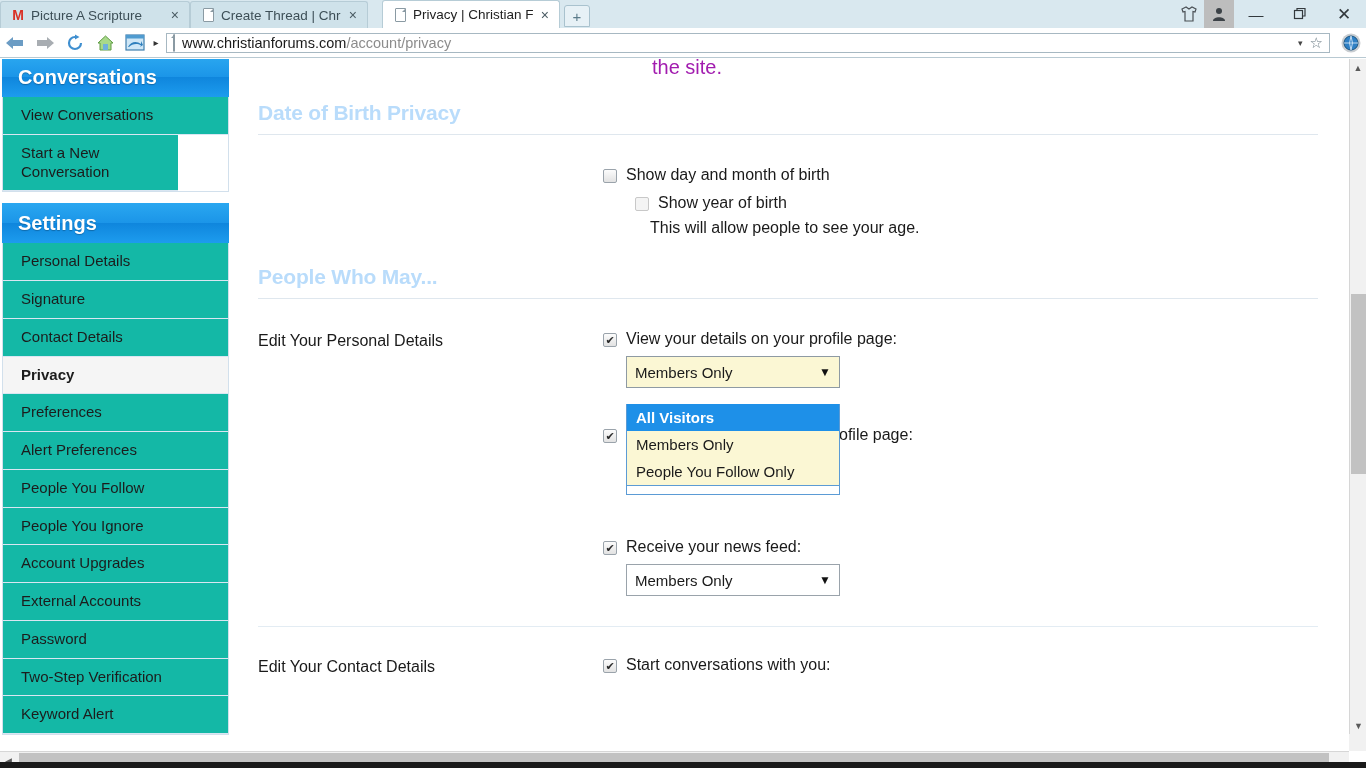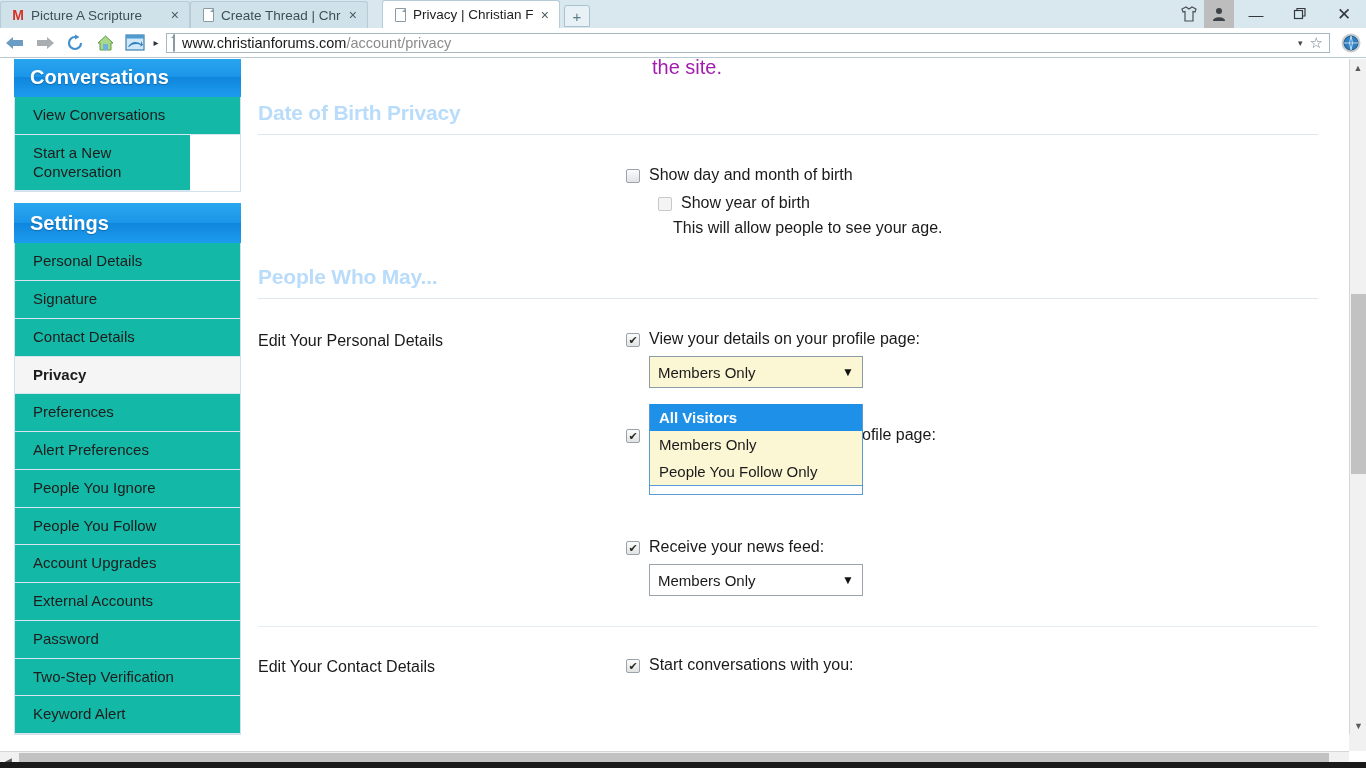--- a/index.html
+++ b/index.html
@@ -79,21 +79,21 @@
     position:absolute; top:59px; left:0; width:1366px; height:709px;
     background:#fff; overflow:hidden;
   }
   .page {
     position:absolute; top:0; left:0; width:1350px; height:691px;
     background:#fff;
   }
 
   
   .sidebar {
-    position:absolute; left:14px; top:-2px; width:227px;
+    position:absolute; left:2px; top:-2px; width:227px;
   }
   .side-head {
     height:40px; display:flex; align-items:center; padding-left:16px;
     background: linear-gradient(to bottom, #2aa7f0 0%, #1b95e8 50%, #0f86dd 51%, #1d9cee 100%);
     color:#fff; font-size:20px; font-weight:bold;
     text-shadow: 0 1px 1px rgba(0,0,0,.25);
   }
   .side-item {
     padding:9px 10px 9px 18px; font-size:15px; color:#1c1c1c;
     background:#14b8a6; border-bottom:1px solid #d9e6f2;
@@ -109,21 +109,21 @@
   }
   .clip-line {
     font-size:20px; color:#a21caf; height:22px; overflow:hidden;
     margin-left:394px; line-height:16px;
   }
   .h2 {
     font-size:21px; font-weight:bold; color:#b9dcfb;
     letter-spacing:-.2px; padding-top:20px; padding-bottom:9px;
     border-bottom:1px solid #dfe7ee;
   }
-  .row { display:flex; padding-top:22px;gap:23px; }
+  .row { display:flex; padding-top:22px; }
   .row-label { width:345px; font-size:16px; color:#1a1a1a; padding-top:3px; }
   .row-fields { flex:1; position:relative; }
 
   .cbline { display:flex; align-items:flex-start; gap:9px; }
   .cbline.indent { margin-left:32px; margin-top:9px; }
   .cb {
     width:14px; height:14px; margin-top:4px; flex:0 0 14px;
     border:1px solid #9aa3ab; border-radius:2px;
     background: linear-gradient(to bottom,#fcfcfc,#e2e2e2);
     display:flex; align-items:center; justify-content:center;
@@ -279,22 +279,22 @@
         </div>
         <div class="side-gap"></div>
         <div class="side-head">Settings</div>
         <div class="side-block">
           <div class="side-item">Personal Details</div>
           <div class="side-item">Signature</div>
           <div class="side-item">Contact Details</div>
           <div class="side-item active">Privacy</div>
           <div class="side-item">Preferences</div>
           <div class="side-item">Alert Preferences</div>
+          <div class="side-item">People You Follow</div>
           <div class="side-item">People You Ignore</div>
-          <div class="side-item">People You Follow</div>
           <div class="side-item">Account Upgrades</div>
           <div class="side-item">External Accounts</div>
           <div class="side-item">Password</div>
           <div class="side-item">Two-Step Verification</div>
           <div class="side-item">Keyword Alert</div>
         </div>
       </div>
 
       <div class="main">
 

